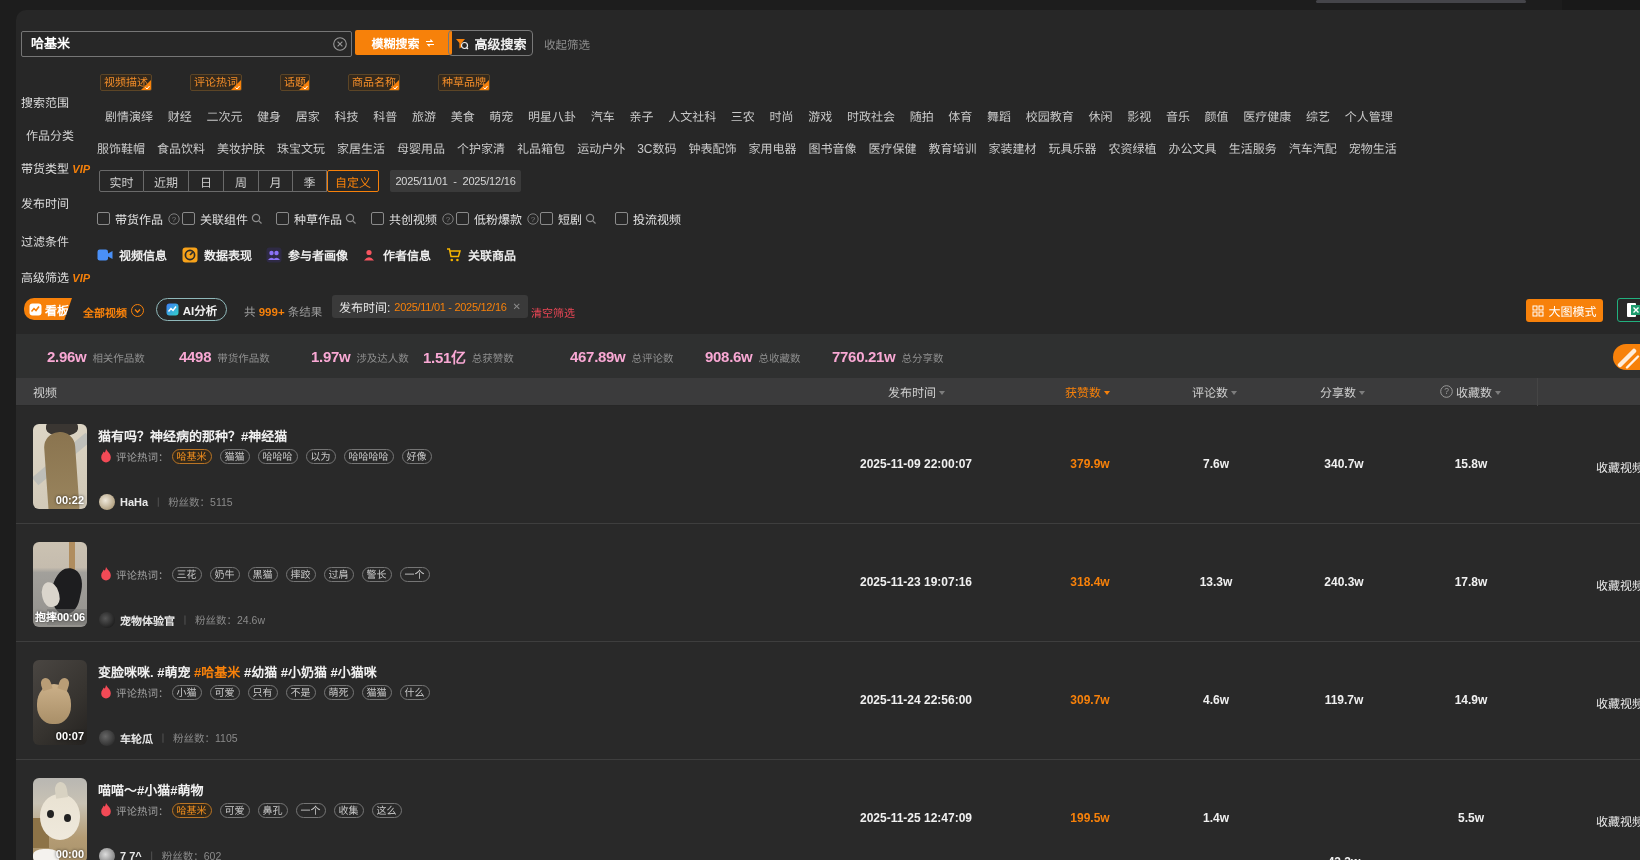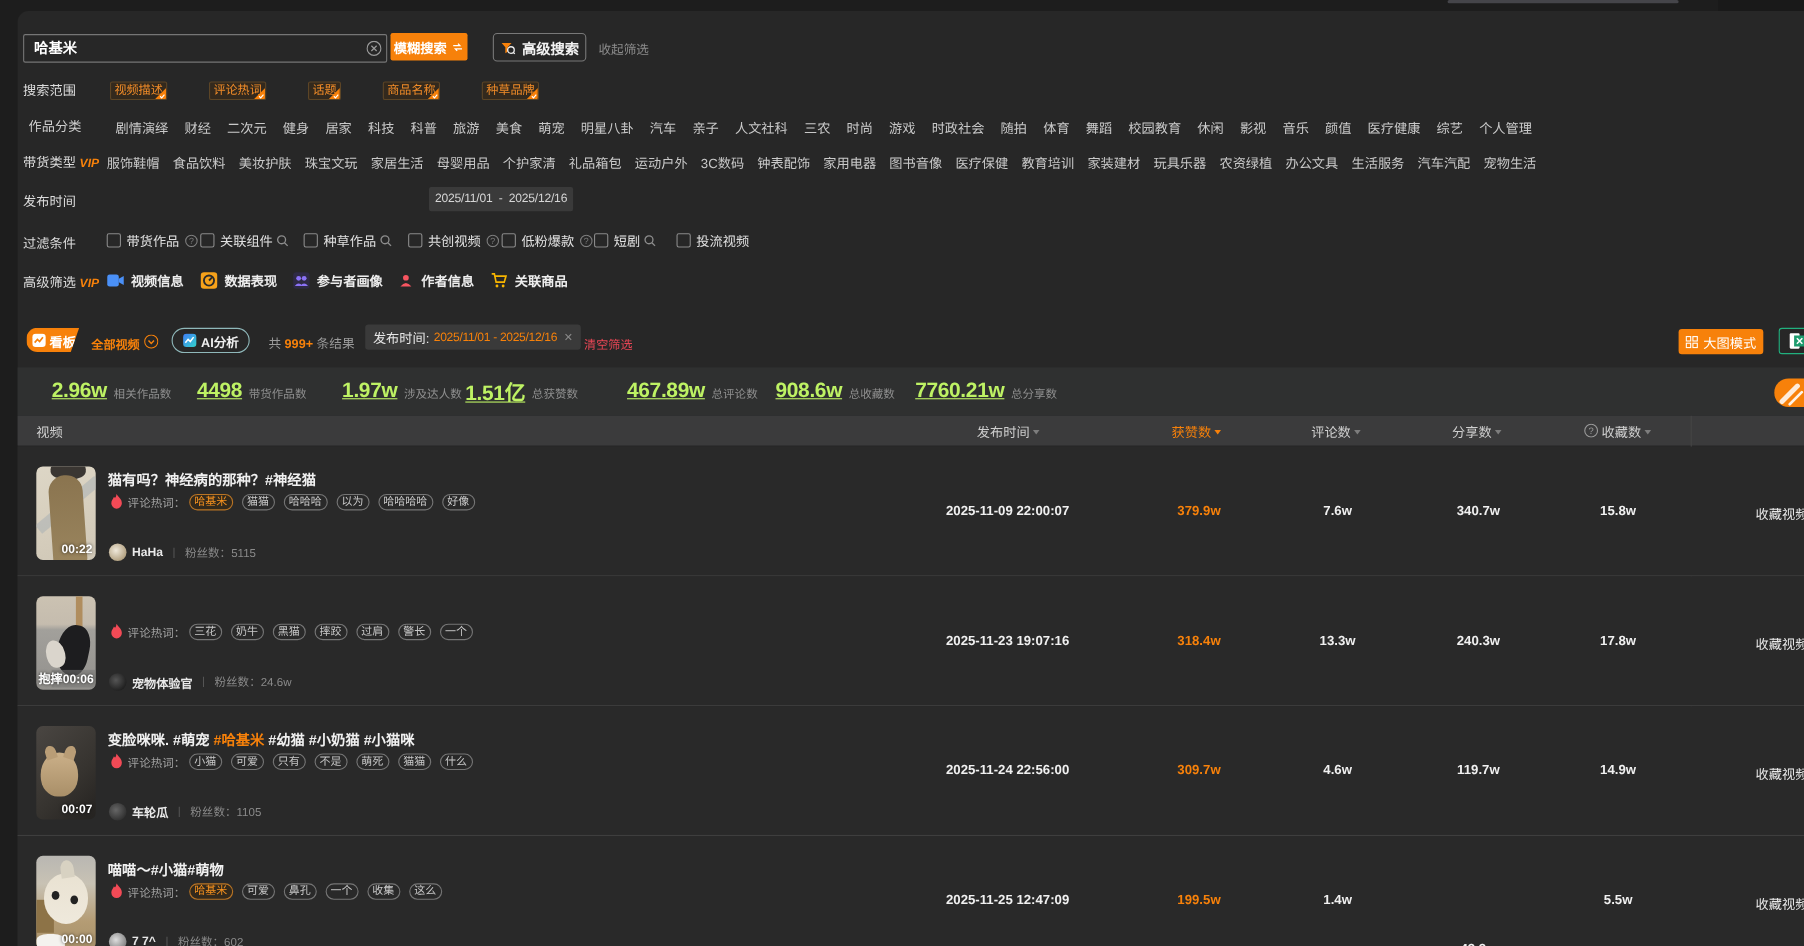--- a/index.html
+++ b/index.html
@@ -3,28 +3,28 @@
 <meta charset="utf-8">
 <title>search</title>
 <style>
   * { margin:0; padding:0; box-sizing:border-box; }
   html,body { width:1640px; height:860px; overflow:hidden; background:#1d1d1d;
     font-family:"Liberation Sans", sans-serif; }
   #page { position:relative; width:1640px; height:860px; }
   .abs { position:absolute; }
   .panel { position:absolute; left:16px; top:10px; width:1624px; height:850px;
     background:#272727; border-top-left-radius:10px; }
-  .lbl { position:absolute; color:#dcdcdc; font-size:12px; }
+  .lbl { position:absolute; color:#dcdcdc; font-size:12px;margin-top:21px; }
   .vip { color:#f7810a; font-size:11px; font-weight:bold; font-style:italic; letter-spacing:0; }
   
   .s-input { position:absolute; left:5px; top:21px; width:331px; height:26px;
     border:1px solid #767676; border-radius:2px; color:#fff; font-size:13px; font-weight:bold;
     line-height:24px; padding-left:9px; }
   .clear-x { position:absolute; left:317px; top:27px; width:14px; height:14px; }
-  .btn-fuzzy { position:absolute; left:339px; top:20px; width:70px; height:25px;
+  .btn-fuzzy { position:absolute; left:339px; top:20px; width:97px; height:25px;
     background:#f7810a; border-radius:2px; color:#fff; font-size:12px; font-weight:bold;
     display:flex; align-items:center; justify-content:center; gap:4px; }
   .btn-adv { position:absolute; left:432px; top:20px; width:85px; height:26px;
     border:1px solid #787878; border-radius:4px; color:#f2f2f2; font-size:13px; font-weight:bold;
     display:flex; align-items:center; justify-content:center; gap:5px; }
   .fold { position:absolute; left:528px; top:26px; color:#8c8c8c; font-size:11.5px; }
   
   .scope { position:absolute; left:84px; top:64px; display:flex; gap:38px;font-family:Liberation Serif, serif; }
   .stag { position:relative; height:17px; line-height:15px; padding:0 3px; font-size:11px;
     color:#f08b28; background:#33291d; border:1px solid #5c4526; border-radius:2px; overflow:hidden; }
@@ -62,21 +62,21 @@
   .fchip .dt { color:#f7810a; font-size:11px; margin-left:4px; letter-spacing:-0.3px; }
   .fchip .x { color:#8a8a8a; margin-left:6px; font-size:10px; }
   .clearf { position:absolute; left:515px; top:294px; color:#e84655; font-size:11px; }
   .btn-big { position:absolute; left:1510px; top:289px; width:77px; height:23px; background:#f7810a;
     border-radius:3px; color:#fff; font-size:12px; display:flex; align-items:center; justify-content:center; gap:4px; }
   .btn-xls { position:absolute; left:1601px; top:288px; width:34px; height:24px; border:1px solid #21b07e;
     border-radius:3px; display:flex; align-items:center; justify-content:center; }
   
   .stats { position:absolute; left:0px; top:324px; width:1624px; height:44px; background:#2f3030; }
   .stat { position:absolute; top:0; height:44px; display:flex; align-items:center; gap:6px; }
-  .stat b { color:#bef264; font-size:19px; letter-spacing:-0.3px;text-decoration:underline; }
+  .stat b { color:#f9a8d4; font-size:15px; letter-spacing:-0.3px; }
   .stat span { color:#8f8f8f; font-size:10.5px; padding-top:3px; }
   .fab { position:absolute; left:1597px; top:334px; width:27px; height:26px; background:#f7810a;
     border-radius:13px 0 0 13px; overflow:hidden; }
   
   .thead { position:absolute; left:0px; top:368px; width:1624px; height:27px; background:#3b3b3c; }
   .th { position:absolute; top:0; height:27px; display:flex; align-items:center; color:#cfcfcf; font-size:12px; }
   .caret { width:0; height:0; border-left:3.5px solid transparent; border-right:3.5px solid transparent;
     border-top:4.5px solid #7d7d7d; margin-left:3px; margin-top:2px; }
   .vline { position:absolute; left:1521px; top:368px; width:1px; height:482px; background:#454545; }
   .row { position:absolute; left:0; width:1624px; height:118px; border-bottom:1px solid #3e3e3e; background:#292929; }
@@ -205,20 +205,29 @@
         <span>家装建材</span>
         <span>玩具乐器</span>
         <span>农资绿植</span>
         <span>办公文具</span>
         <span>生活服务</span>
         <span>汽车汽配</span>
         <span>宠物生活</span>
     </div>
 
     <div class="lbl" style="left:5px;top:163px;">发布时间</div>
+    <div class="dbtns">
+      <div style="width:45px;">实时</div>
+        <div style="width:45px;">近期</div>
+        <div style="width:35px;">日</div>
+        <div style="width:35px;">周</div>
+        <div style="width:34px;">月</div>
+        <div style="width:34px;">季</div>
+        <div class="sel" style="width:52px;">自定义</div>
+    </div>
     <div class="drange">2025/11/01&nbsp;&nbsp;-&nbsp;&nbsp;2025/12/16</div>
 
     <div class="lbl" style="left:5px;top:201px;">过滤条件</div>
     <div class="chk" style="left:81px;top:200px;"><div class="box"></div>带货作品
       <svg width="12" height="12" viewBox="0 0 12 12">
           <circle cx="6" cy="6" r="5.2" fill="none" stroke="#7e7e7e"></circle>
           <text x="6" y="8.6" font-size="8" fill="#7e7e7e" text-anchor="middle">?</text>
         </svg></div>
     <div class="chk" style="left:166px;top:200px;"><div class="box"></div>关联组件
       <svg style="margin-left:-2px" width="12" height="12" viewBox="0 0 12 12">

